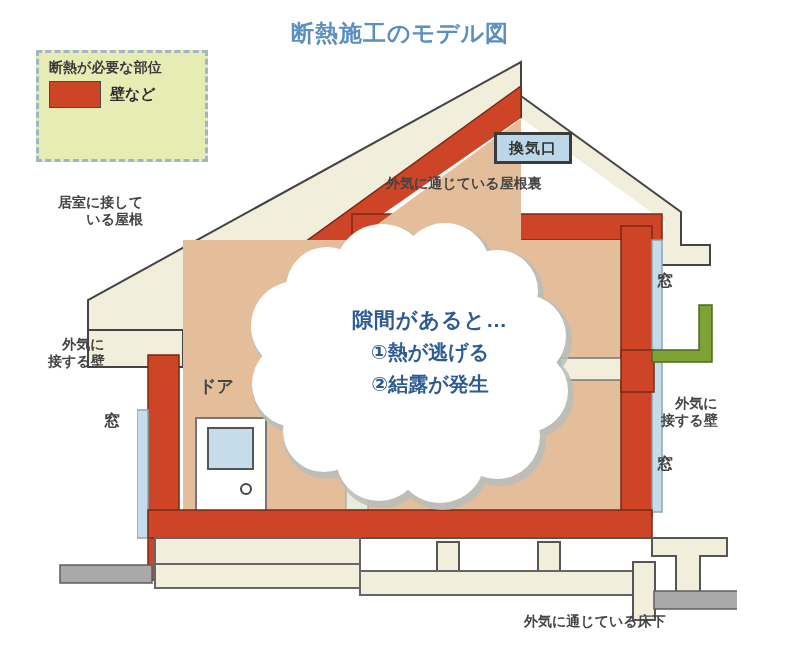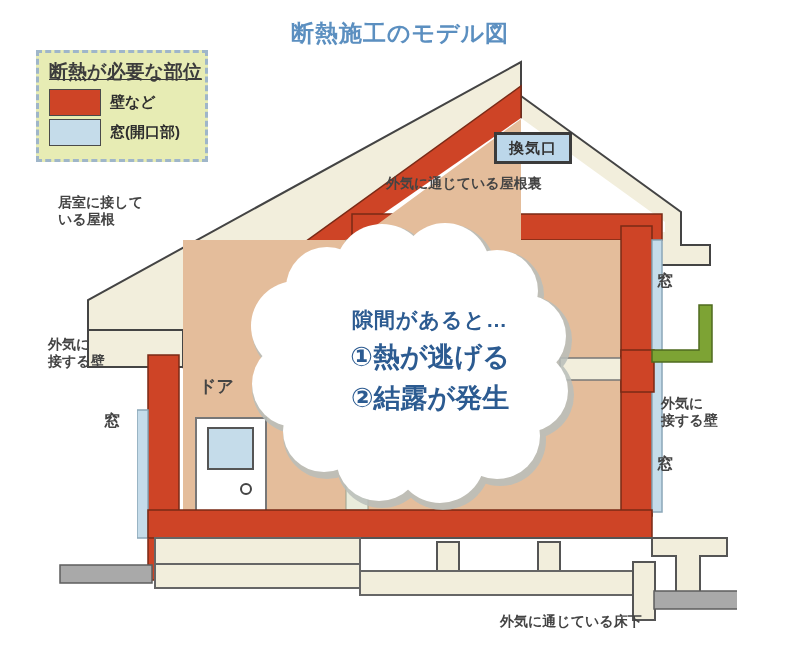--- a/index.html
+++ b/index.html
@@ -34,26 +34,25 @@
   .legend {
     position: absolute;
     left: 36px; top: 50px;
     width: 172px; height: 112px;
     background: #e7ecb4;
     border: 3px dashed #9fb6c9;
     box-sizing: border-box;
     padding: 6px 0 0 10px;
   }
   .legend-title {
-    font-size: 19px;
+    font-size: 14px;
     color: #3c3c3c;
     font-weight: bold;
     letter-spacing: 0px;
     margin-bottom: 4px;
-    text-decoration: underline;
   }
   .legend-row {
     display: flex;
     align-items: center;
     margin-bottom: 3px;
   }
   .legend-swatch {
     width: 52px; height: 27px;
     border: 1px solid #4a4a4a;
     box-sizing: border-box;
@@ -67,21 +66,21 @@
 
   .lbl {
     position: absolute;
     font-size: 14px;
     color: #444444;
     font-weight: bold;
     line-height: 1.18;
     white-space: pre;
     text-align: center;
   }
-  .lbl.center { text-align: left; }
+  .lbl.center { text-align: right; }
 
   .vent-box {
     position: absolute;
     background: #bcd7ea;
     border: 3px solid #3b3b3b;
     box-sizing: border-box;
     font-size: 15px;
     font-weight: bold;
     color: #333333;
     display: flex;
@@ -99,39 +98,35 @@
   .cloud-text {
     position: absolute;
     left: 0; top: 56px;
     width: 300px;
     text-align: center;
     z-index: 5;
     color: #2c5b91;
   }
   .cloud-line1 { font-size: 21px; font-weight: bold; letter-spacing: 1px; }
   .cloud-line2, .cloud-line3 {
-    font-size: 27px; font-weight: bold; letter-spacing: 0px; margin-top: 5px;
+    font-size: 20px; font-weight: bold; letter-spacing: 0px; margin-top: 5px;
   }
 </style>
 </head>
 <body>
 
 <div id="stage">
 
   <div class="title">断熱施工のモデル図</div>
 
   <div class="legend">
     <div class="legend-title">断熱が必要な部位</div>
     <div class="legend-row">
       <div class="legend-swatch" style="background:#ce4426"></div>
       <div class="legend-label">壁など</div>
-    </div>
-    <div class="legend-row">
-      <div class="legend-swatch" style="background:#c5dcea"></div>
-      <div class="legend-label">窓(開口部)</div>
     </div>
   </div>
 
   <svg width="800" height="666" style="position:absolute;left:0;top:0;">
 
     <polygon points="521,96 681,212 681,245 710,245 710,265 660,265 521,162" fill="#f2eedc" stroke="#444" stroke-width="2"></polygon>
 
     <polygon points="521,96 170,352 88,352 88,300 521,62" fill="#f2eedc" stroke="#444" stroke-width="2"></polygon>
 
     <polygon points="521,119 183,367 183,330 521,86" fill="#ce4426" stroke="#7a2a16" stroke-width="1.5"></polygon>
@@ -248,15 +243,15 @@
   <div class="lbl" style="left:199px;top:377px;font-size:17px;">ドア</div>
 
   <div class="lbl" style="left:657px;top:272px;font-size:16px;">窓</div>
 
   <div class="lbl center" style="left:661px;top:395px;">外気に
 接する壁</div>
 
   <div class="lbl" style="left:657px;top:455px;font-size:16px;">窓</div>
 
 
-  <div class="lbl" style="left:500px;top:613px;">外気に通じている床下</div>
+  <div class="lbl" style="left:524px;top:613px;">外気に通じている床下</div>
 
 </div>
 
 </body></html>

